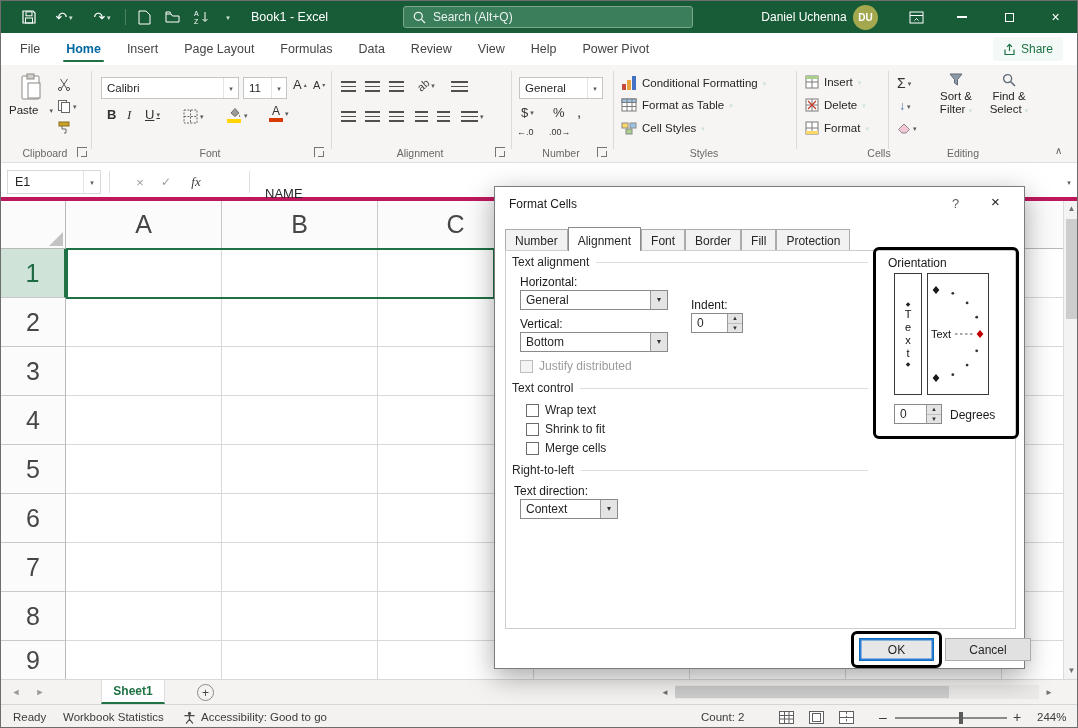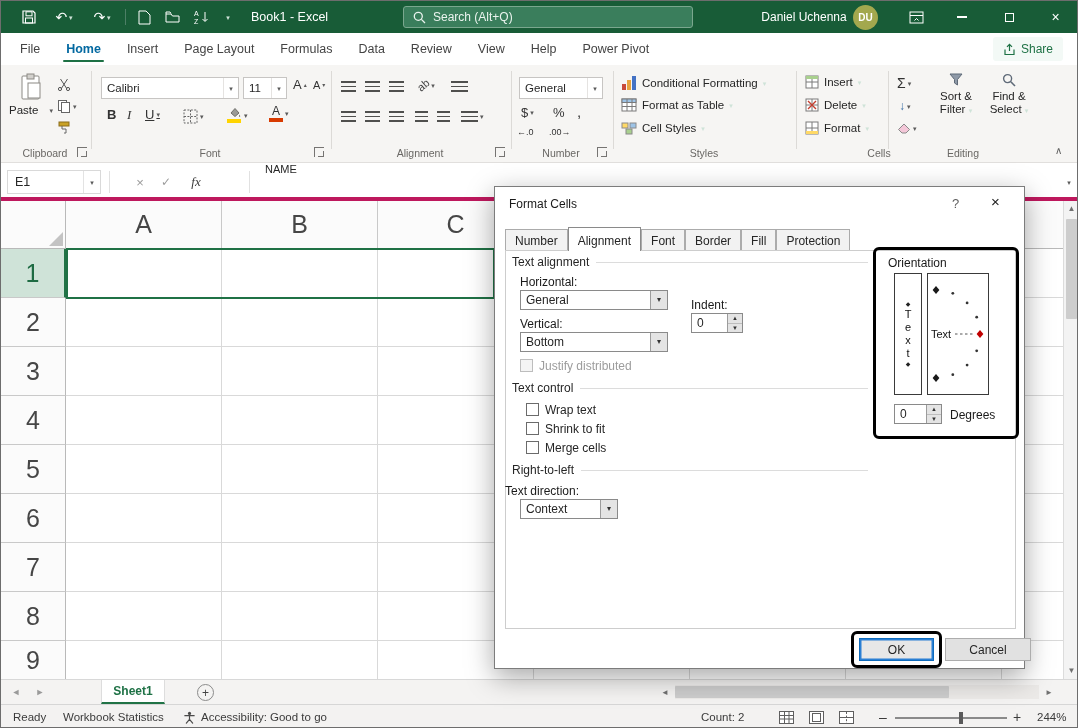--- a/index.html
+++ b/index.html
@@ -69,21 +69,21 @@
 .dlabel{position:absolute;z-index:2;color:#1a1a1a}
 .dcombo{position:absolute;z-index:2;height:20px;background:#fff;border:1px solid #8a8a8a;display:flex;align-items:center}
 .dcombo .val{flex:1;padding-left:5px}
 .dcombo .btn{width:17px;height:100%;background:#e4e4e4;border-left:1px solid #9c9c9c;display:flex;align-items:center;justify-content:center}
 .dcombo .btn .chev{color:#333;font-size:8px}
 .spin{position:absolute;z-index:2;height:20px;background:#fff;border:1px solid #8a8a8a;display:flex}
 .spin .val{flex:1;padding-left:5px;display:flex;align-items:center}
 .spin .btns{width:15px;display:flex;flex-direction:column;border-left:1px solid #9c9c9c}
 .spin .btns span{flex:1;background:#e4e4e4;font-size:6px;color:#333;display:flex;align-items:center;justify-content:center}
 .spin .btns span+span{border-top:1px solid #bdbdbd}
-.dcheck{position:absolute;z-index:2;display:flex;align-items:flex-start;gap:6px}
+.dcheck{position:absolute;z-index:2;display:flex;align-items:flex-end;gap:6px}
 .cbx{width:13px;height:13px;border:1px solid #6b6b6b;background:#fff;display:inline-block}
 .cbx.dis{border-color:#bdbdbd;background:#f4f4f4}
 .annot{position:absolute;border:3px solid #000;border-radius:6px;z-index:4}
 .dbtn{position:absolute;z-index:5;height:23px;display:flex;align-items:center;justify-content:center;font-size:12px;background:#e1e1e1;border:1px solid #adadad}
 .dbtn.primary{border:1px solid #0f6cbd;box-shadow:inset 0 0 0 1.5px #2a7fd4;background:#e7e7e7}
 .vbox-letter{font-size:11px;line-height:13px;color:#111}
 .dot-diamond{font-size:6px;color:#222;line-height:8px}
 svg{display:block}
 </style>
 </head>
@@ -512,21 +512,21 @@
     <div class="tbtn" style="left:126px;width:26px;height:38px;color:#9b9b9b;font-size:13px">
         <span>×</span>
       </div>
     <div class="tbtn" style="left:152px;width:26px;height:38px;color:#9b9b9b;font-size:12px">
         <span>✓</span>
       </div>
     <div class="tbtn" style="left:180px;width:30px;height:38px;color:#3b3b3b;font-style:italic;font-family:'Liberation Serif','DejaVu Serif',serif;font-size:13px">
         <span>fx</span>
       </div>
     <div class="fsep" style="left:248px"></div>
-    <div style="position:absolute;left:264px;top:0;height:38px;display:flex;align-items:flex-start;font-size:11px">
+    <div style="position:absolute;left:264px;top:0;height:38px;display:flex;align-items:flex-end;font-size:13px">
         <span>NAME</span>
       </div>
     <div class="tbtn" style="left:1058px;width:20px;height:38px">
         <span class="chev" style="color:#5a5a5a"></span>
       </div>
   </div>
 
   <div class="cornerbox"></div>
   <div class="colhead" style="left:65px;width:156px">
       <span>A</span>
@@ -715,21 +715,21 @@
     </div>
     <div class="dcheck" style="left:31px;top:254px">
       <span class="cbx"></span>
         <span>Merge cells</span>
     </div>
 
     <div class="dsect" style="left:17px;top:276px">
         <span>Right-to-left</span>
         <span class="ln"></span>
       </div>
-    <div class="dlabel" style="left:10px;top:297px"><span>Text direction:</span></div>
+    <div class="dlabel" style="left:19px;top:297px"><span>Text direction:</span></div>
     <div class="dcombo" style="left:25px;top:312px;width:98px">
       <span class="val">Context</span>
         <span class="btn">
           <span class="chev"></span>
         </span>
     </div>
 
     <div class="annot" style="left:378px;top:60px;width:146px;height:192px"></div>
     <div class="dlabel" style="left:393px;top:69px"><span>Orientation</span></div>
     <div style="position:absolute;left:399px;top:86px;width:28px;height:122px;border:1px solid #3a3a3a;z-index:5;display:flex;flex-direction:column;align-items:center;justify-content:center;background:#fff">

